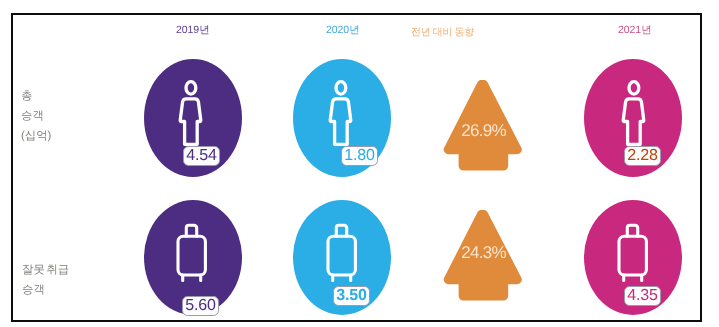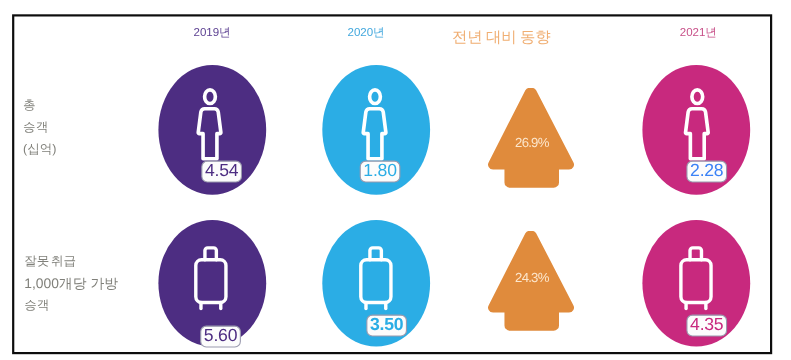--- a/index.html
+++ b/index.html
@@ -6,42 +6,41 @@
   body{width:719px;height:327px;background:#ffffff;font-family:"Liberation Sans",sans-serif;overflow:hidden;-webkit-font-smoothing:antialiased;text-rendering:geometricPrecision;}
   #stage{position:relative;width:719px;height:259px;background:#fff;}
   #frame{position:absolute;left:11px;top:13px;width:691px;height:309px;border:2.2px solid #0d0d0d;box-sizing:border-box;}
   .hdr{position:absolute;font-size:10.5px;white-space:nowrap;letter-spacing:-0.05px;}
   .rowlabel{position:absolute;font-size:11.4px;color:#80807a;line-height:20px;white-space:nowrap;}
   .circle{position:absolute;border-radius:50%;}
   .badge{position:absolute;background:#fcfcfc;border:1.35px solid #9a9aae;border-radius:5.5px;
          font-size:16px;display:flex;align-items:center;justify-content:center;box-sizing:border-box;
          letter-spacing:-0.2px;margin-left:40px;}
   .arrow{position:absolute;}
-  .arrowtext{position:absolute;color:#fce6cc;font-size:12px;text-align:center;letter-spacing:-0.7px;line-height:17px;}
+  .arrowtext{position:absolute;color:#fce6cc;font-size:17px;text-align:center;letter-spacing:-0.7px;line-height:17px;}
   .icon{position:absolute;}
 </style>
 </head>
 <body>
 
 <div id="stage">
   <div id="frame" style="border-color: rgb(13, 13, 13);"></div>
 
   <div class="hdr" style="left: 176px; top: 24px; color: rgb(91, 63, 145);">2019년</div>
-  <div class="hdr" style="left: 316px; top: 24px; color: rgb(65, 167, 221);">2020년</div>
-  <div class="hdr" style="left: 411px; top: 25px; font-size: 14px; letter-spacing: -0.15px; word-spacing: -0.6px; color: rgb(240, 174, 114);">전년 대비 동향</div>
+  <div class="hdr" style="left: 326px; top: 24px; color: rgb(65, 167, 221);">2020년</div>
+  <div class="hdr" style="left: 411px; top: 25px; font-size: 10px; letter-spacing: -0.15px; word-spacing: -0.6px; color: rgb(240, 174, 114);">전년 대비 동향</div>
   <div class="hdr" style="left: 618px; top: 24px; color: rgb(199, 79, 136);">2021년</div>
 
   <div class="rowlabel" style="left:21px;top:86px;">
     <div>총</div>
     <div>승객</div>
     <div>(십억)</div>
   </div>
   <div class="rowlabel" style="left:22px;top:228px;">
-    <div style="word-spacing:-1.5px;">잘못 취급</div>
-    <div style="font-size:12.6px;line-height:20px;">1,000개당 가방</div>
+    <div style="word-spacing:-1.5px;margin-top:32px;">잘못 취급</div>
     <div>승객</div>
   </div>
 
   <div class="circle" style="left: 144px; top: 59px; width: 98px; height: 118px; background: rgb(77, 45, 130);"></div>
   <div class="circle" style="left: 293px; top: 59px; width: 98px; height: 118px; background: rgb(43, 173, 229);"></div>
   <div class="circle" style="left: 584px; top: 59px; width: 98px; height: 118px; background: rgb(200, 41, 126);"></div>
 
   <div class="circle" style="left: 144px; top: 200px; width: 98px; height: 115px; background: rgb(77, 45, 130);"></div>
   <div class="circle" style="left: 293px; top: 200px; width: 98px; height: 115px; background: rgb(43, 173, 229);"></div>
   <div class="circle" style="left: 584px; top: 200px; width: 98px; height: 115px; background: rgb(200, 41, 126);"></div>
@@ -93,20 +92,20 @@
   <svg class="arrow" style="left:442px;top:80px;" width="82" height="91" viewBox="0 0 82 91">
     <path d="M35.6 2.0 a6.2 6.2 0 0 1 9.8 0 L79.0 67.0 a4.6 4.6 0 0 1 -3.9 7.2 H66.2 v11.6 a4.8 4.8 0 0 1 -4.8 4.8 H21.4 a4.8 4.8 0 0 1 -4.8 -4.8 V74.2 H6.4 a4.6 4.6 0 0 1 -3.9 -7.2 Z" fill="#e08b3c"></path>
   </svg>
   <div class="arrowtext" style="left: 445px; top: 122px; width: 77px; color: rgb(252, 230, 204);">26.9%</div>
   <svg class="arrow" style="left:442px;top:210px;" width="82" height="91" viewBox="0 0 82 91">
     <path d="M35.6 2.0 a6.2 6.2 0 0 1 9.8 0 L79.0 67.0 a4.6 4.6 0 0 1 -3.9 7.2 H66.2 v11.6 a4.8 4.8 0 0 1 -4.8 4.8 H21.4 a4.8 4.8 0 0 1 -4.8 -4.8 V74.2 H6.4 a4.6 4.6 0 0 1 -3.9 -7.2 Z" fill="#e08b3c"></path>
   </svg>
   <div class="arrowtext" style="left: 445px; top: 244px; width: 77px; color: rgb(252, 230, 204);">24.3%</div>
 
   <div class="badge" style="left: 143px; top: 146px; width: 37px; height: 20px; color: rgb(77, 45, 130);">4.54</div>
-  <div class="badge" style="left: 287px; top: 146px; width: 37px; height: 20px; color: rgb(43, 173, 229);">1.80</div>
-  <div class="badge" style="left: 584px; top: 146px; width: 37px; height: 20px; color: #3b82f6;">2.28</div>
+  <div class="badge" style="left: 301px; top: 146px; width: 37px; height: 20px; color: rgb(43, 173, 229);">1.80</div>
+  <div class="badge" style="left: 584px; top: 146px; width: 37px; height: 20px; color: #c2410c;">2.28</div>
 
   <div class="badge" style="left: 142px; top: 296px; width: 37px; height: 20px; color: rgb(77, 45, 130);">5.60</div>
   <div class="badge" style="left: 293px; top: 286px; width: 37px; height: 20px; color: rgb(43, 173, 229); font-weight: bold;">3.50</div>
   <div class="badge" style="left: 584px; top: 286px; width: 37px; height: 20px; color: rgb(200, 41, 126);">4.35</div>
 
 </div>
 
 </body></html>

